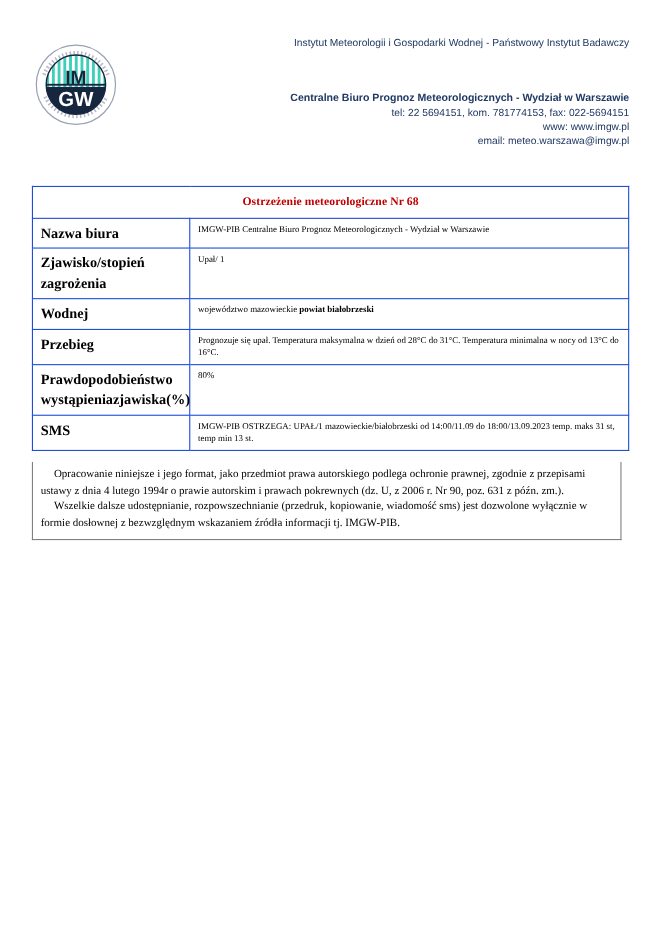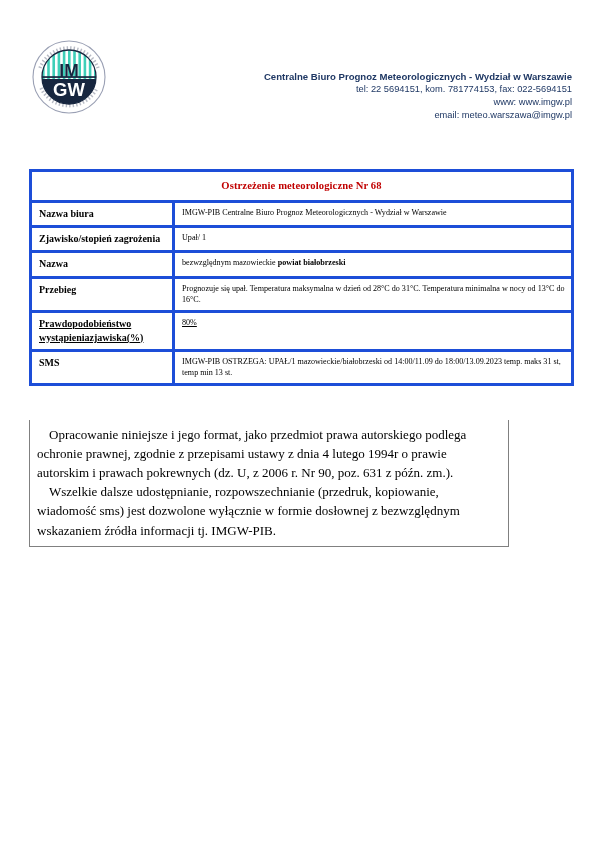--- a/index.html
+++ b/index.html
@@ -50,61 +50,61 @@
   
   .doc-table {
     position: absolute;
     left: 29px;
     top: 169px;
     width: 542px;
     border-collapse: collapse;
     table-layout: fixed;
   }
   .doc-table td {
-    border: 3px solid #1d4ed8;
+    border: 1px solid #1d4ed8;
     padding: 4px 6px 4px 7px;
     font-size: 8.1px;
     line-height: 1.42;
     vertical-align: top;
     color: #000000;
   }
   .doc-table td.label {
     width: 143px;
     font-weight: bold;
-    font-size: 10px;
+    font-size: 13px;
   }
   .doc-table td.value { width: 399px; }
 
   .title-cell {
     text-align: center;
     padding: 6px 4px 7px 4px !important;
   }
   .title-text {
     color: #C00000;
     font-weight: bold;
     font-size: 10.6px;
     letter-spacing: 0.1px;
   }
 
   .tall  { height: 30px; }
-  .tall2 { height: 30px; text-decoration: underline; }
+  .tall2 { height: 30px; }
 
   .b { font-weight: bold; }
 
   
   .note-box {
     position: absolute;
     left: 29px;
     top: 420px;
-    width: 480px;
+    width: 536px;
     box-sizing: border-box;
     border: 1px solid #808080;
     border-top: none;
     padding: 5px 7px 6px 7px;
-    font-size: 13px;
+    font-size: 10px;
     line-height: 1.47;
     color: #000000;
   }
   .note-box p {
     margin: 0;
     text-indent: 12px;
   }
 </style>
 </head>
 <body>
@@ -153,20 +153,21 @@
         <rect x="12" y="38.2" width="54" height="1.7" fill="#17263F"></rect>
       </g>
       <circle cx="39" cy="39" r="27" fill="none" stroke="#17263F" stroke-width="1.3"></circle>
 
       <text x="39" y="38.5" text-anchor="middle" font-family="Liberation Sans, sans-serif" font-size="17.5" font-weight="bold" fill="#17263F">IM</text>
       <text x="39" y="58" text-anchor="middle" font-family="Liberation Sans, sans-serif" font-size="18.5" font-weight="bold" fill="#ffffff">GW</text>
     </svg>
   </div>
 
   <div class="header-text">
+    <div class="line">Instytut Meteorologii i Gospodarki Wodnej - Państwowy Instytut Badawczy</div>
     <div class="line bold">Centralne Biuro Prognoz Meteorologicznych - Wydział w Warszawie</div>
     <div class="line">tel: 22 5694151, kom. 781774153, fax: 022-5694151</div>
     <div class="line">www: www.imgw.pl</div>
     <div class="line">email: meteo.warszawa@imgw.pl</div>
   </div>
 
 </div>
 
 <table class="doc-table">
   <colgroup>
@@ -185,22 +186,22 @@
       <td class="label">Nazwa biura</td>
       <td class="value">IMGW-PIB Centralne Biuro Prognoz Meteorologicznych - Wydział w Warszawie</td>
     </tr>
 
     <tr>
       <td class="label">Zjawisko/stopień zagrożenia</td>
       <td class="value">Upał/ 1</td>
     </tr>
 
     <tr>
-      <td class="label">Nazwa</td>
-      <td class="value"><span>bezwzględnym mazowieckie </span><span class="b">powiat białobrzeski</span></td>
+      <td class="label">Wodnej</td>
+      <td class="value"><span>województwo mazowieckie </span><span class="b">powiat białobrzeski</span></td>
     </tr>
 
 
     <tr class="tall">
       <td class="label">Przebieg</td>
       <td class="value">Prognozuje się upał. Temperatura maksymalna w dzień od 28°C do 31°C. Temperatura minimalna w nocy od 13°C do 16°C.</td>
     </tr>
 
     <tr class="tall2">
       <td class="label">Prawdopodobieństwo wystąpieniazjawiska(%)</td>

